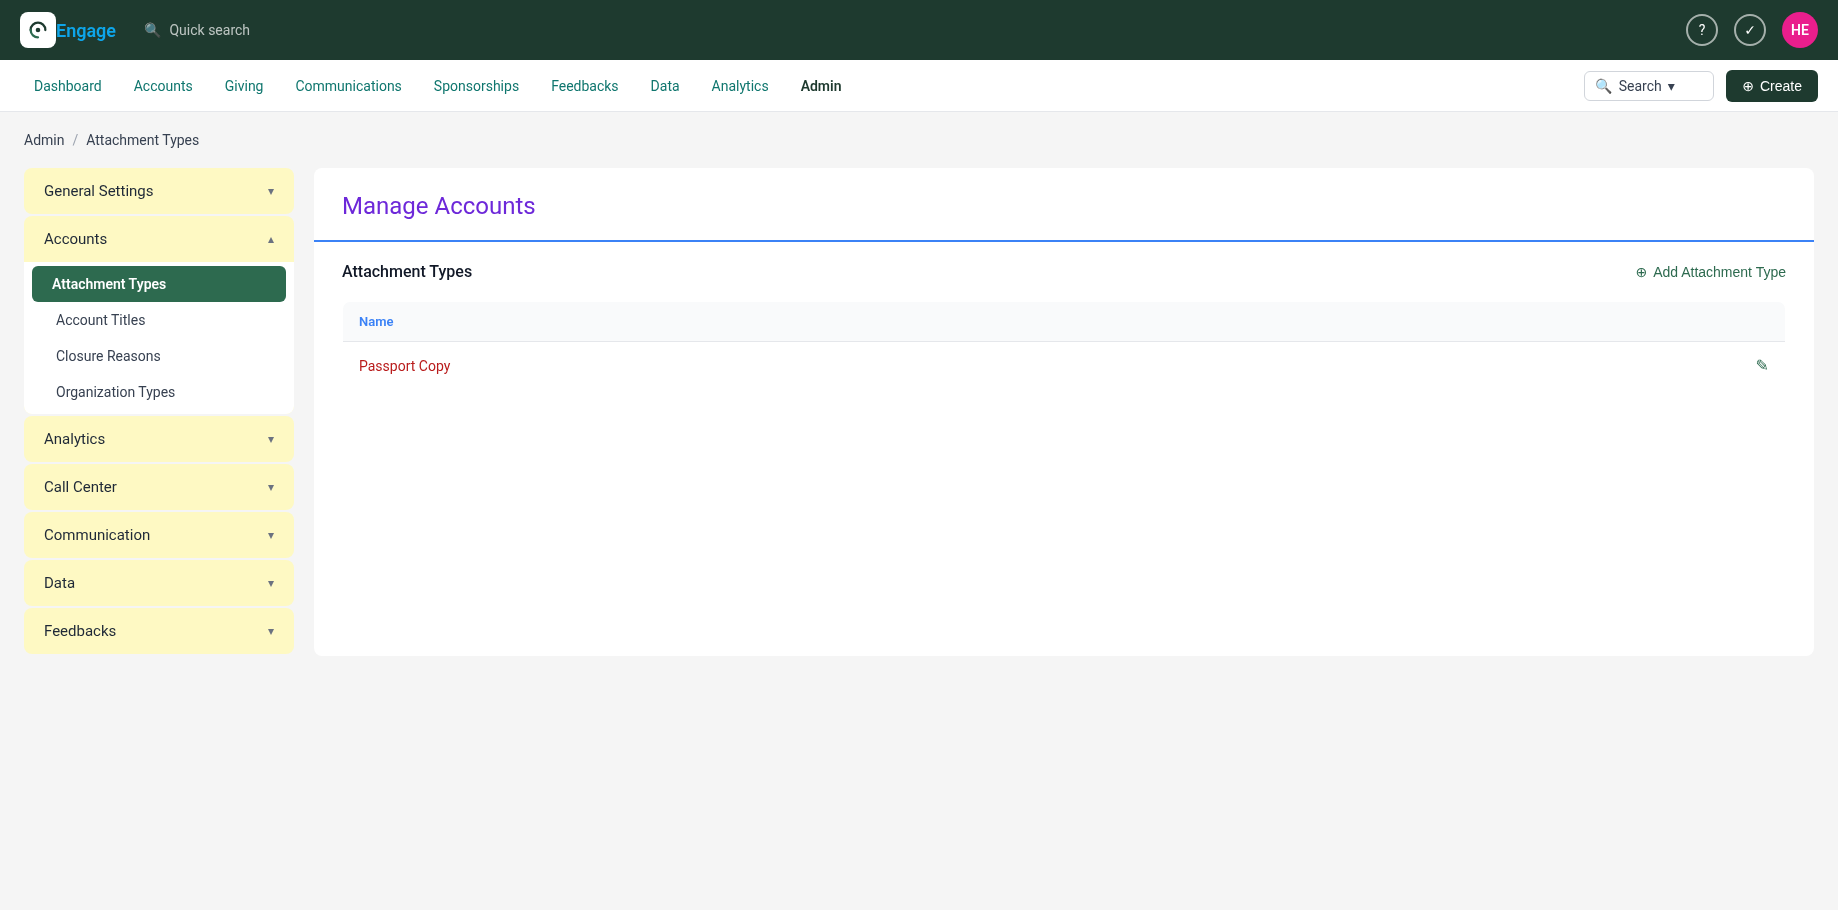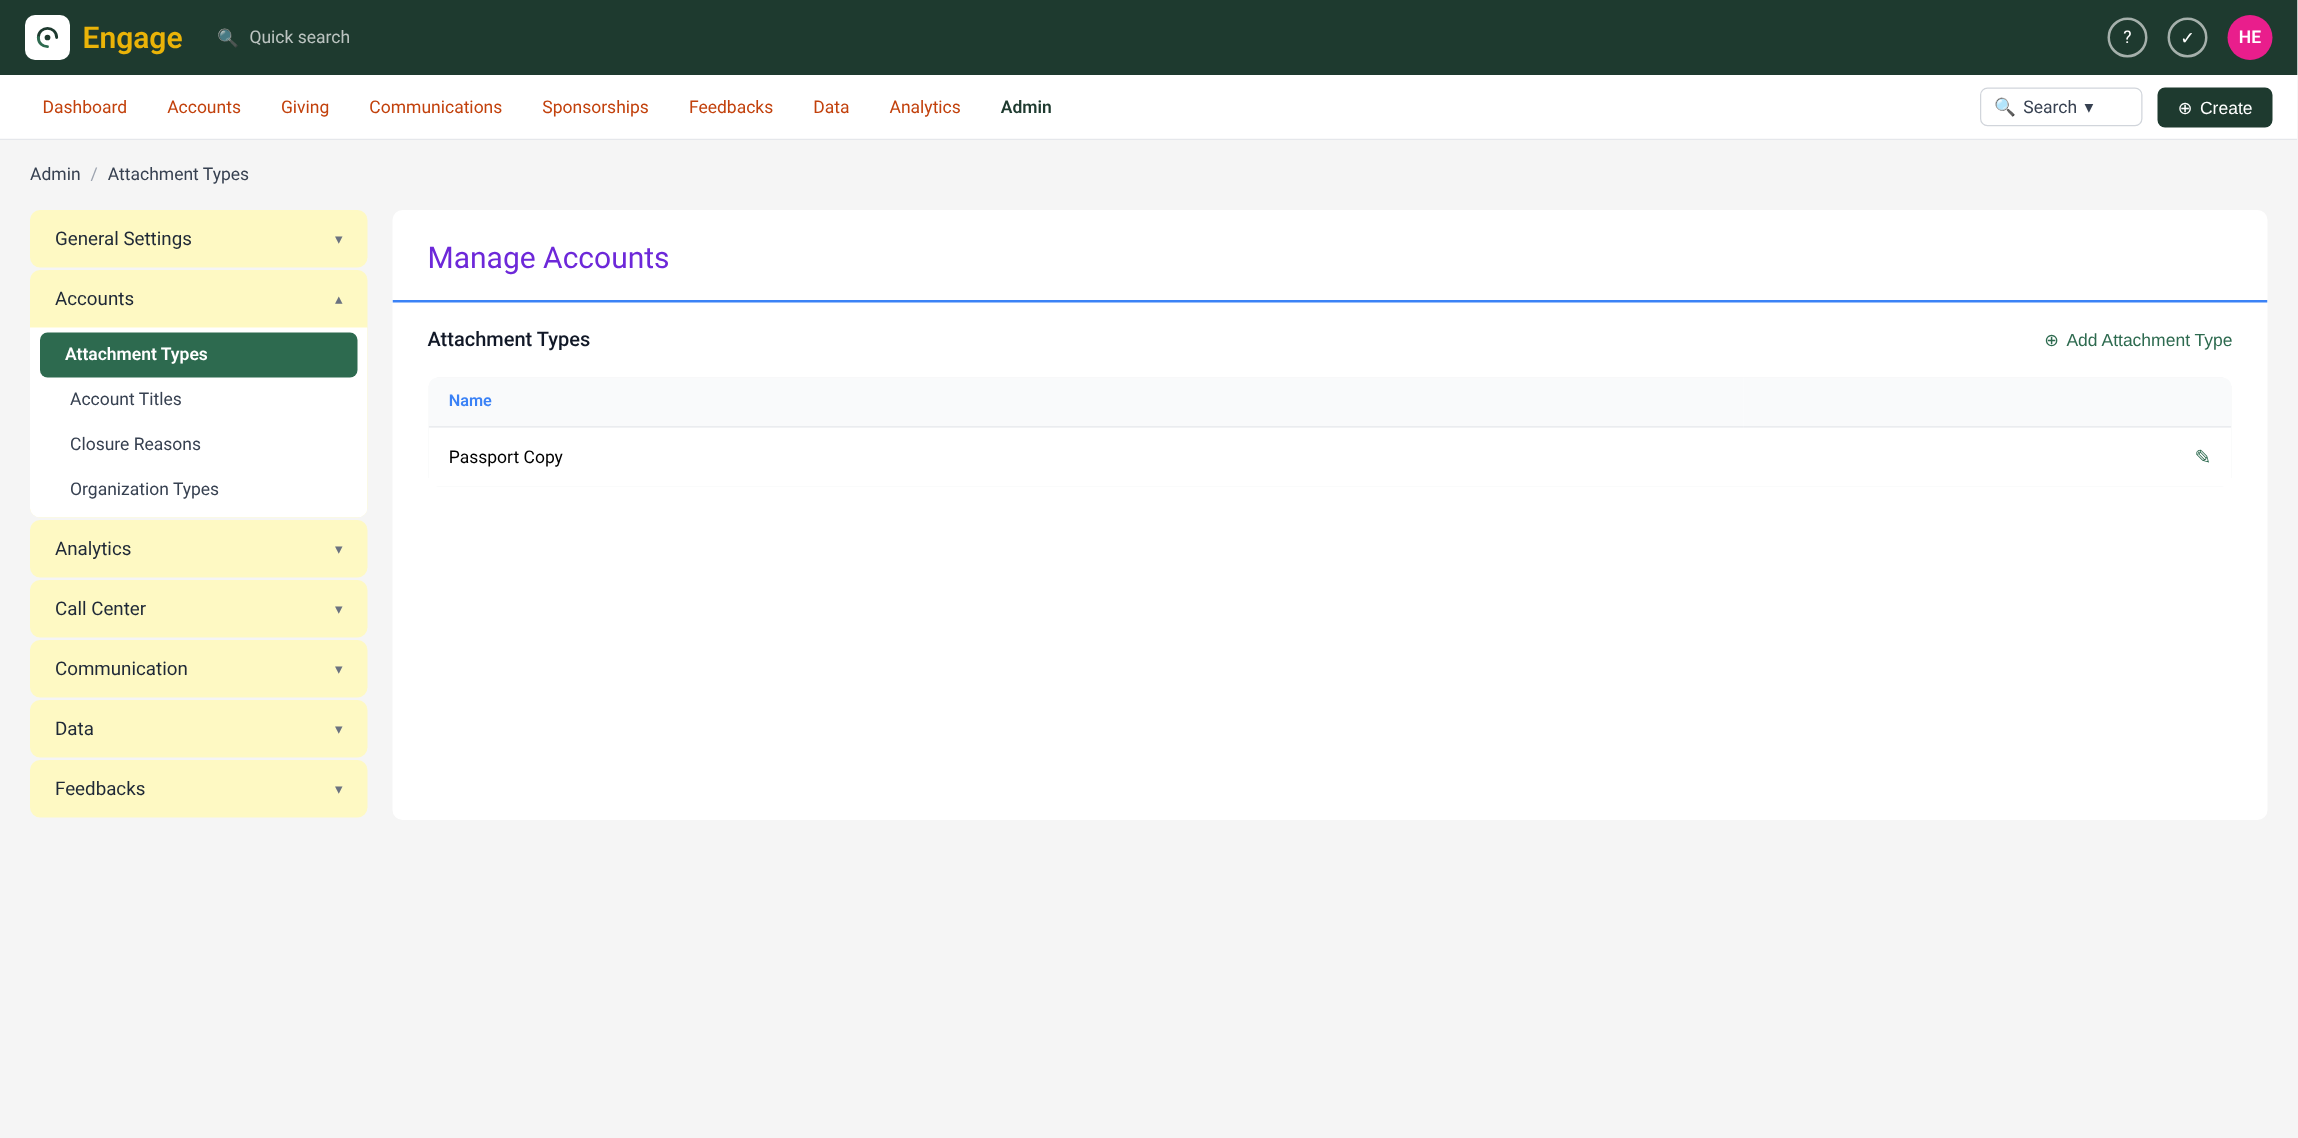--- a/index.html
+++ b/index.html
@@ -10,23 +10,22 @@
       background: #1e3a2f;
       height: 60px;
       display: flex;
       align-items: center;
       padding: 0 20px;
       gap: 16px;
     }
     .top-bar-logo {
       display: flex;
       align-items: center;
-      gap: 10px;
-      color: #eab308;
-      font-size: 24px;
+      color: #0ea5e9;
+      font-size: 18px;
       font-weight: 600;
     }
     .logo-icon {
       width: 36px;
       height: 36px;
       background: white;
       border-radius: 8px;
       display: flex;
       align-items: center;
       justify-content: center;
@@ -79,21 +78,21 @@
       height: 52px;
       display: flex;
       align-items: center;
       padding: 0 20px;
       border-bottom: 1px solid #e5e7eb;
       gap: 4px;
     }
     .nav-item {
       padding: 8px 14px;
       font-size: 14px;
-      color: #c2410c;
+      color: #0f766e;
       cursor: pointer;
       border-radius: 4px;
       white-space: nowrap;
     }
     .nav-item.active {
       color: #1e3a2f;
       font-weight: 600;
     }
     .nav-right {
       margin-left: auto;
@@ -249,21 +248,21 @@
       color: #3b82f6;
       border-bottom: 1px solid #e5e7eb;
     }
     .table tbody tr {
       border-bottom: 1px solid #f3f4f6;
     }
     .table tbody tr:last-child { border-bottom: none; }
     .table tbody td {
       padding: 14px 16px;
       font-size: 14px;
-      color: #000000;
+      color: #b91c1c;
     }
     .table tbody td.actions {
       text-align: right;
       color: #2d6a4f;
     }
     .edit-icon {
       cursor: pointer;
       font-size: 16px;
     }
   </style>

